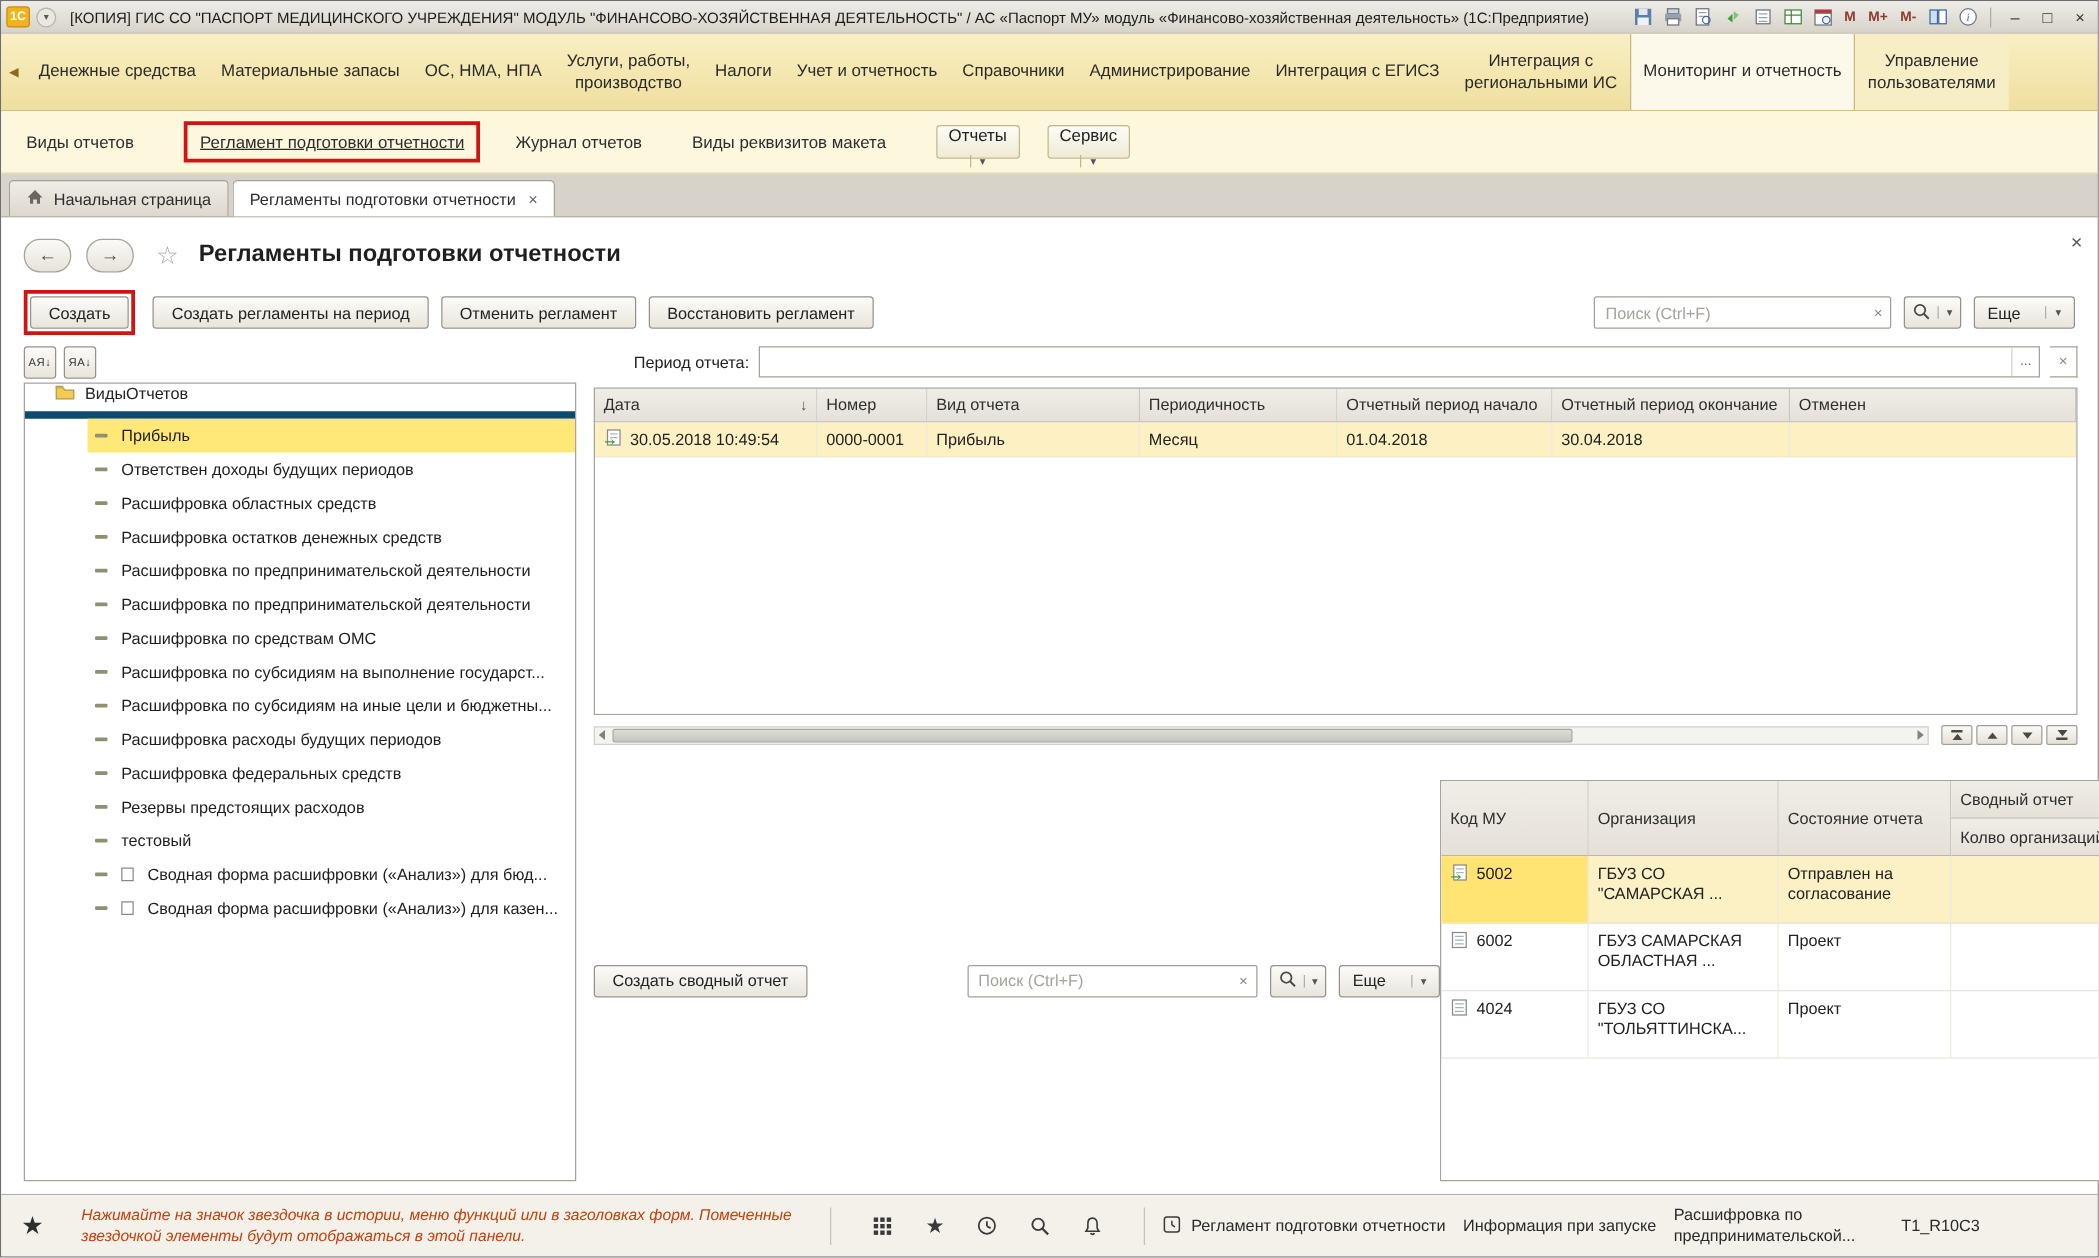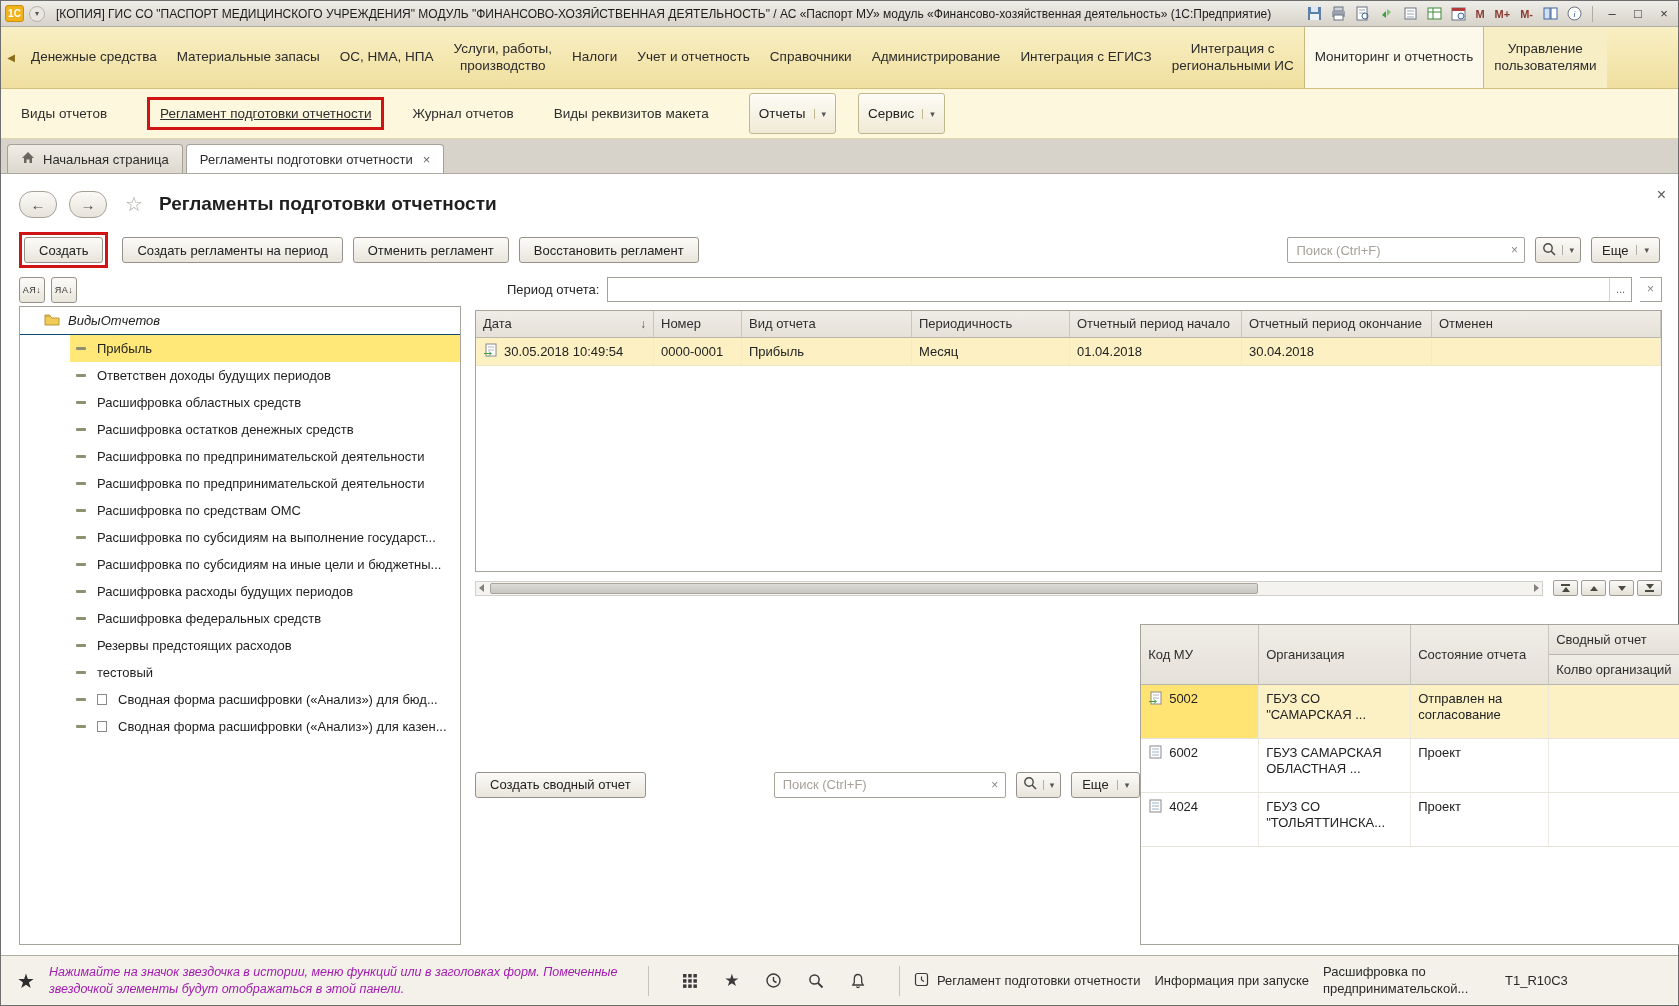--- a/index.html
+++ b/index.html
@@ -23,21 +23,21 @@
   .mm-collapse { flex:0 0 20px; display:flex; align-items:center; justify-content:center; color:#8a6d1a; font-size:10px; }
   .mm-item { padding:0 10px; display:flex; align-items:center; justify-content:center; text-align:center; font-size:13.5px; color:#2b2b2b; white-space:pre-line; line-height:1.25; cursor:default; }
   .mm-item.active { background:#fcf9ea; border-left:1px solid #c8b97e; border-right:1px solid #c8b97e; }
   .mm-item.light { background:#f8eec6; }
 
   
   .submenu { flex:0 0 50px; background:#fcf7dd; border-bottom:1px solid #e2d7a9; display:flex; align-items:center; padding-left:20px; }
   .sm-link { margin-right:40px; color:#2e2e2e; font-size:13.5px; }
   .red-annotation { border:3px solid #d01414; padding:6px 10px; margin-right:28px; display:inline-flex; align-items:center; }
   .red-annotation .sm-link { margin:0; text-decoration:underline; }
-  .sm-btn { display:inline-flex; align-items:center; background:linear-gradient(#fdfcf7,#f0ead4); border:1px solid #c1b78e; border-radius:3px; height:41px; padding:0 9px; margin-right:22px; gap:8px; font-size:13.5px; }
+  .sm-btn { display:inline-flex; align-items:center; background:linear-gradient(#fdfcf7,#f0ead4); border:1px solid #c1b78e; border-radius:3px; height:27px; padding:0 9px; margin-right:22px; gap:8px; font-size:13.5px;flex-direction:column; }
   .sm-btn .dd { border-left:1px solid #c1b78e; padding-left:7px; font-size:9px; color:#555; }
 
   
   .tabbar { flex:0 0 34px; background:#d7d3cb; border-bottom:1px solid #aeaaa1; display:flex; align-items:flex-end; padding:5px 6px 0; gap:3px; }
   .tab { height:29px; background:linear-gradient(#f0ede7,#dcd8ce); border:1px solid #a5a198; border-bottom:none; border-radius:4px 4px 0 0; display:flex; align-items:center; gap:8px; padding:0 13px; font-size:13px; color:#2c2c2c; }
   .tab.active { background:#fff; }
   .tab-close { font-size:13px; color:#666; padding-left:2px; }
 
   
   .content { flex:1; background:#fff; display:flex; flex-direction:column; position:relative; min-height:0; }
@@ -51,31 +51,31 @@
   .actions { flex:0 0 40px; display:flex; align-items:center; padding:8px 18px 0; gap:10px; }
   .btn { height:26px; background:linear-gradient(#fcfbf8,#e9e5dc); border:1px solid #96928a; border-radius:3px; padding:0 14px; font-size:13px; color:#222; display:inline-flex; align-items:center; white-space:nowrap; }
   .btn-redbox { border:3px solid #d01414; padding:2px; display:inline-flex; margin-right:4px; }
   .spacer { flex:1; }
   .search-wrap { display:flex; align-items:center; border:1px solid #a5a198; background:#fff; height:26px; width:238px; border-radius:2px; }
   .search-input { flex:1; border:none; outline:none; padding:0 8px; font-size:13px; font-family:"Liberation Sans",sans-serif; color:#333; min-width:0; background:transparent; }
   .search-input::placeholder { color:#a6a29a; }
   .search-clear { width:20px; text-align:center; color:#8a8680; font-size:12px; }
   .split-btn { height:26px; display:flex; align-items:center; border:1px solid #96928a; border-radius:3px; background:linear-gradient(#fcfbf8,#e9e5dc); padding:0 6px; gap:6px; }
   .split-btn .dd { border-left:1px solid #b3afa6; padding-left:6px; font-size:9px; color:#555; }
-  .more-btn { height:26px; display:flex; align-items:center; gap:8px; border:1px solid #96928a; border-radius:3px; background:linear-gradient(#fcfbf8,#e9e5dc); padding:0 10px; font-size:13px; }
+  .more-btn { height:26px; display:flex; align-items:center; gap:20px; border:1px solid #96928a; border-radius:3px; background:linear-gradient(#fcfbf8,#e9e5dc); padding:0 10px; font-size:13px; }
   .more-btn .dd { border-left:1px solid #b3afa6; padding-left:7px; font-size:9px; color:#555; }
 
   .main { flex:1; display:flex; padding:6px 16px 10px 18px; gap:14px; min-height:0; }
 
   
   .left-panel { flex:0 0 442px; display:flex; flex-direction:column; min-height:0; }
   .sort-row { flex:0 0 32px; display:flex; gap:6px; align-items:center; }
   .sort-btn { width:26px; height:26px; border:1px solid #96928a; border-radius:3px; background:linear-gradient(#fcfbf8,#e9e5dc); font-size:9px; color:#333; display:flex; align-items:center; justify-content:center; letter-spacing:0.5px; }
   .tree-box { flex:1; border:1px solid #a7a49c; background:#fff; overflow:hidden; display:flex; flex-direction:column; }
-  .tree-root { flex:0 0 28px; display:flex; align-items:center; gap:8px; padding-left:24px; border-bottom:1px solid #0c4a6e; font-size:13px;font-style:italic; }
+  .tree-root { flex:0 0 28px; display:flex; align-items:flex-start; gap:8px; padding-left:24px; border-bottom:6px solid #0c4a6e; font-size:13px; }
   .tree-item { flex:0 0 27px; display:flex; align-items:stretch; }
   .tree-indent { flex:0 0 50px; }
   .tree-body { flex:1; display:flex; align-items:center; gap:11px; padding-left:6px; font-size:13px; color:#1e1e1e; }
   .tree-body.selected { background:#ffe878; }
   .dash-ic { flex:0 0 10px; height:3px; background:#8f8f72; border-radius:1px; }
   .minidoc-ic { flex:0 0 10px; height:11px; border:1px solid #8a8a8a; background:#fff; }
 
   
   .right-panel { flex:1; display:flex; flex-direction:column; min-width:0; min-height:0; }
   .period-row { flex:0 0 30px; display:flex; align-items:center; gap:8px; }
@@ -124,21 +124,21 @@
   .cell-code { font-weight:normal; }
 
   .lower-right { flex:1; display:flex; flex-direction:column; min-width:0; min-height:0; }
   .t3-box { flex:1; }
   .gcols-t3 { display:grid; grid-template-columns:162px 150px 120px 1fr; }
   .hc.hfill { background:#fff; border-right:none; }
 
   
   .statusbar { flex:0 0 50px; background:#f4f1ea; border-top:1px solid #b2aea5; display:flex; align-items:center; padding:0 16px; gap:14px; }
   .sb-star { font-size:20px; color:#2e2e2e; }
-  .sb-hint { width:585px; font-size:12.5px; font-style:italic; color:#a21caf; line-height:1.3; }
+  .sb-hint { width:585px; font-size:12.5px; font-style:italic; color:#c2410c; line-height:1.3;margin-left:16px; }
   .sb-icons { display:flex; align-items:center; gap:20px; padding:0 16px; }
   .sb-iconbtn { display:flex; align-items:center; justify-content:center; width:22px; height:22px; }
   .sb-star2 { font-size:17px; color:#3a3a3a; }
   .sb-div { width:1px; height:30px; background:#c6c2b9; }
   .sb-item { display:flex; align-items:center; gap:8px; font-size:13px; color:#2a2a2a; white-space:nowrap; }
   .sb-item.wrap { white-space:normal; width:158px; line-height:1.25; }
   .sb-cellref { font-size:13px; color:#2a2a2a; margin-left:10px; }
 </style>
 </head>
 <body>

